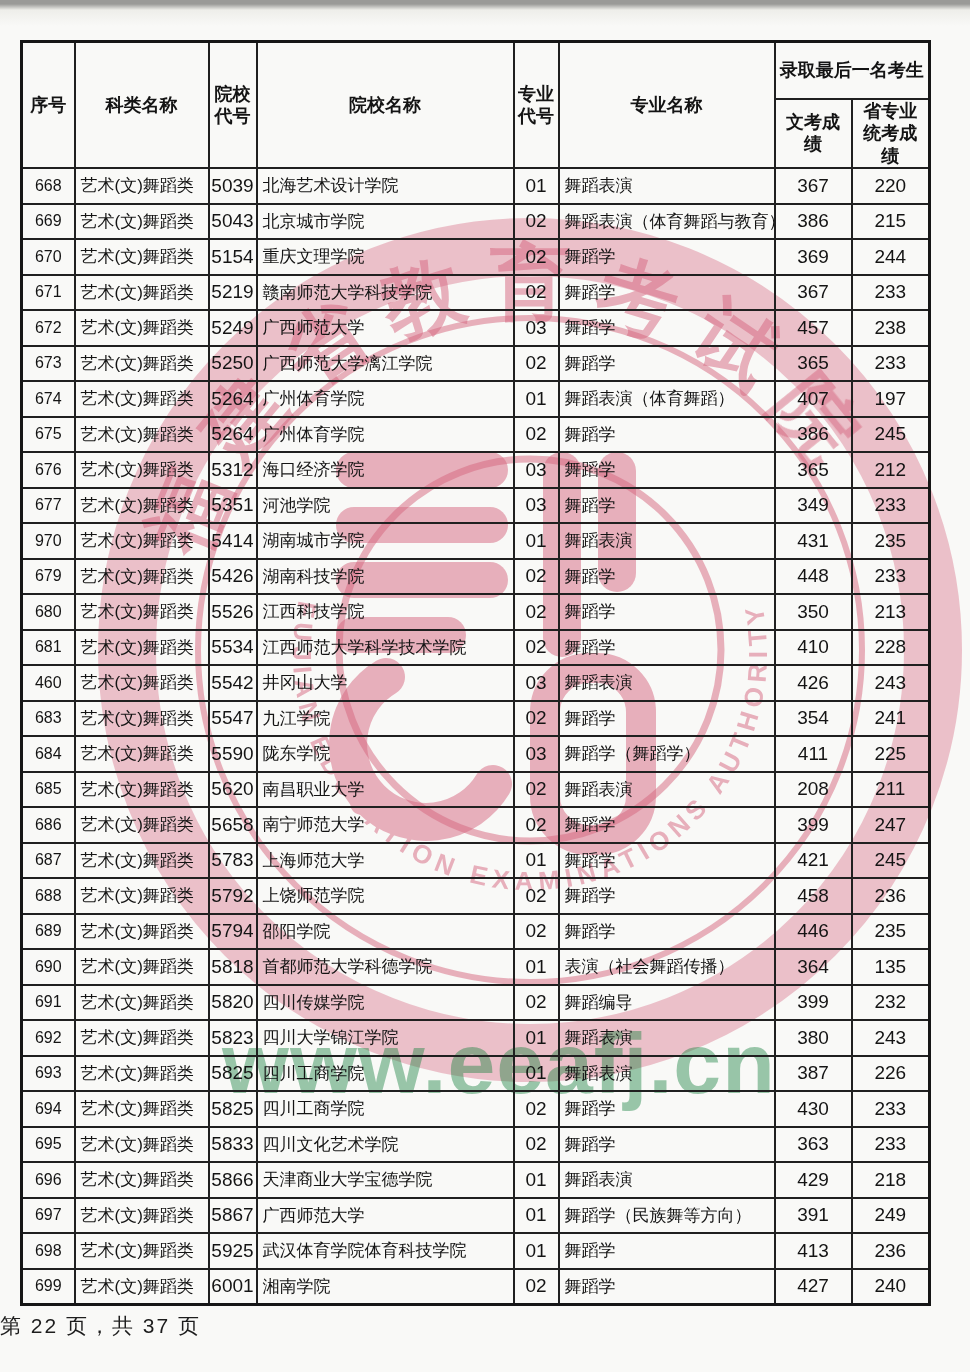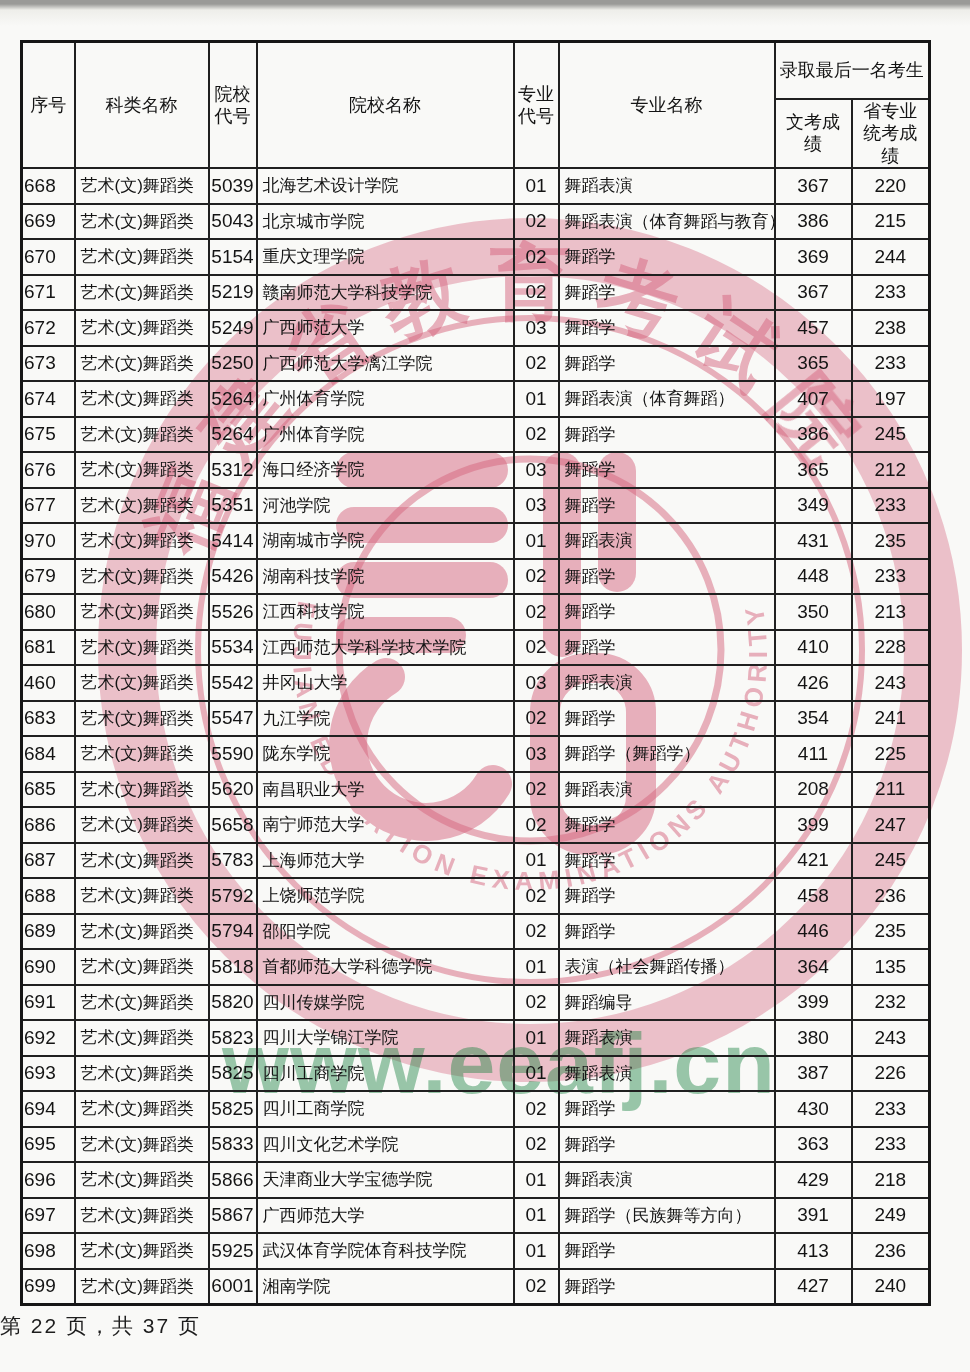--- a/index.html
+++ b/index.html
@@ -15,25 +15,25 @@
     position:absolute;left:222px;top:1014px;
     font-size:86px;font-weight:bold;letter-spacing:1px;opacity:.42;
     pointer-events:none;white-space:nowrap;
   }
   table.admission{
     position:absolute;left:20px;top:40px;width:908px;
     border-collapse:collapse;table-layout:fixed;background:transparent;
     border:3px solid #161616;
   }
   .admission th,.admission td{border:2px solid #202020;overflow:hidden;}
-  .admission thead th{font-weight:normal;font-size:18px;line-height:1.25;padding:0 2px;}
+  .admission thead th{font-weight:bold;font-size:18px;line-height:1.25;padding:0 2px;}
   .admission thead tr.h1{height:57px;}
   .admission thead tr.h2{height:61px;}
   .admission tbody tr{height:35.5px;}
-  td.c-seq{font-size:19px;}
+  td.c-seq{text-align:center;font-size:16px;}
   td.c-num{text-align:center;font-size:19px;}
   td.c-score{text-align:center;font-size:19px;}
   td.c-txt{text-align:left;padding:0 3px 0 5px;font-size:17px;white-space:nowrap;}
   .footer{
     position:absolute;top:1312px;left:0;width:940px;
     font-size:21px;color:#1d1d1d;letter-spacing:2px;
   }
 </style>
 </head>
 <body>

